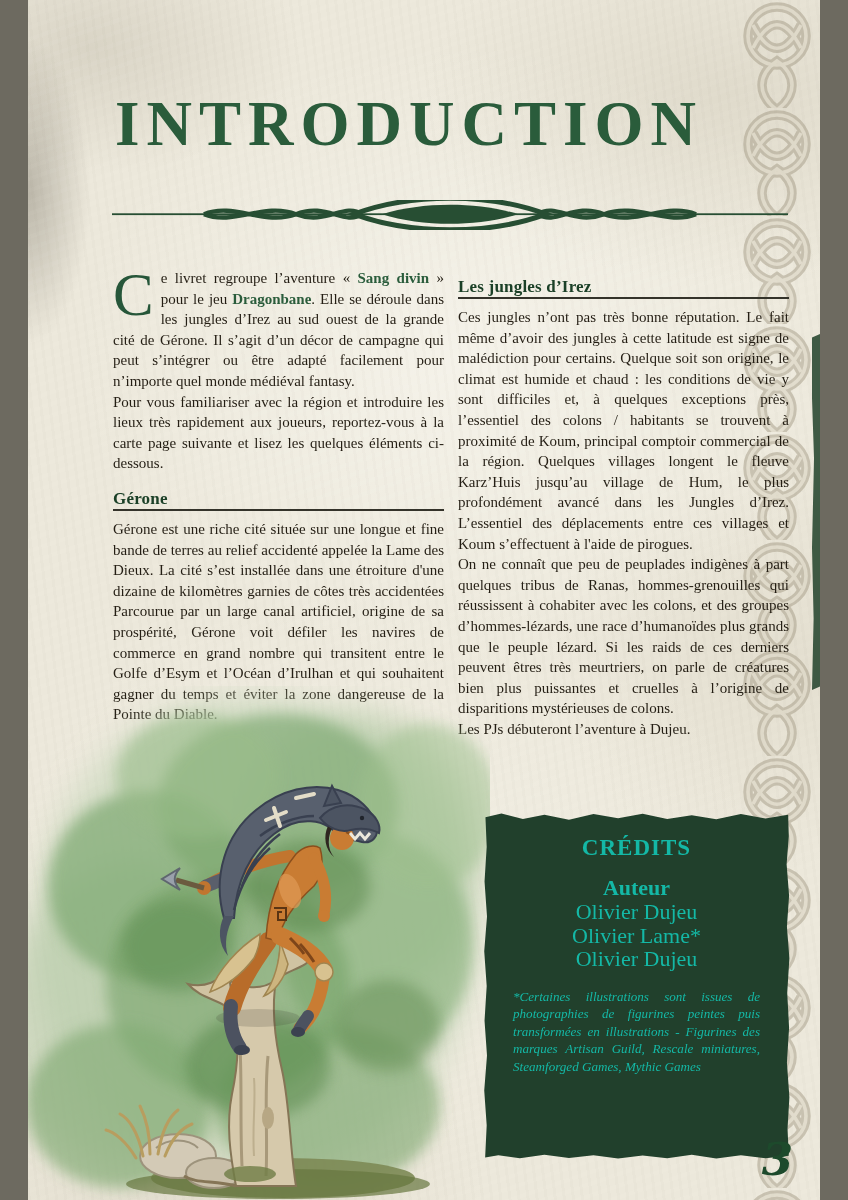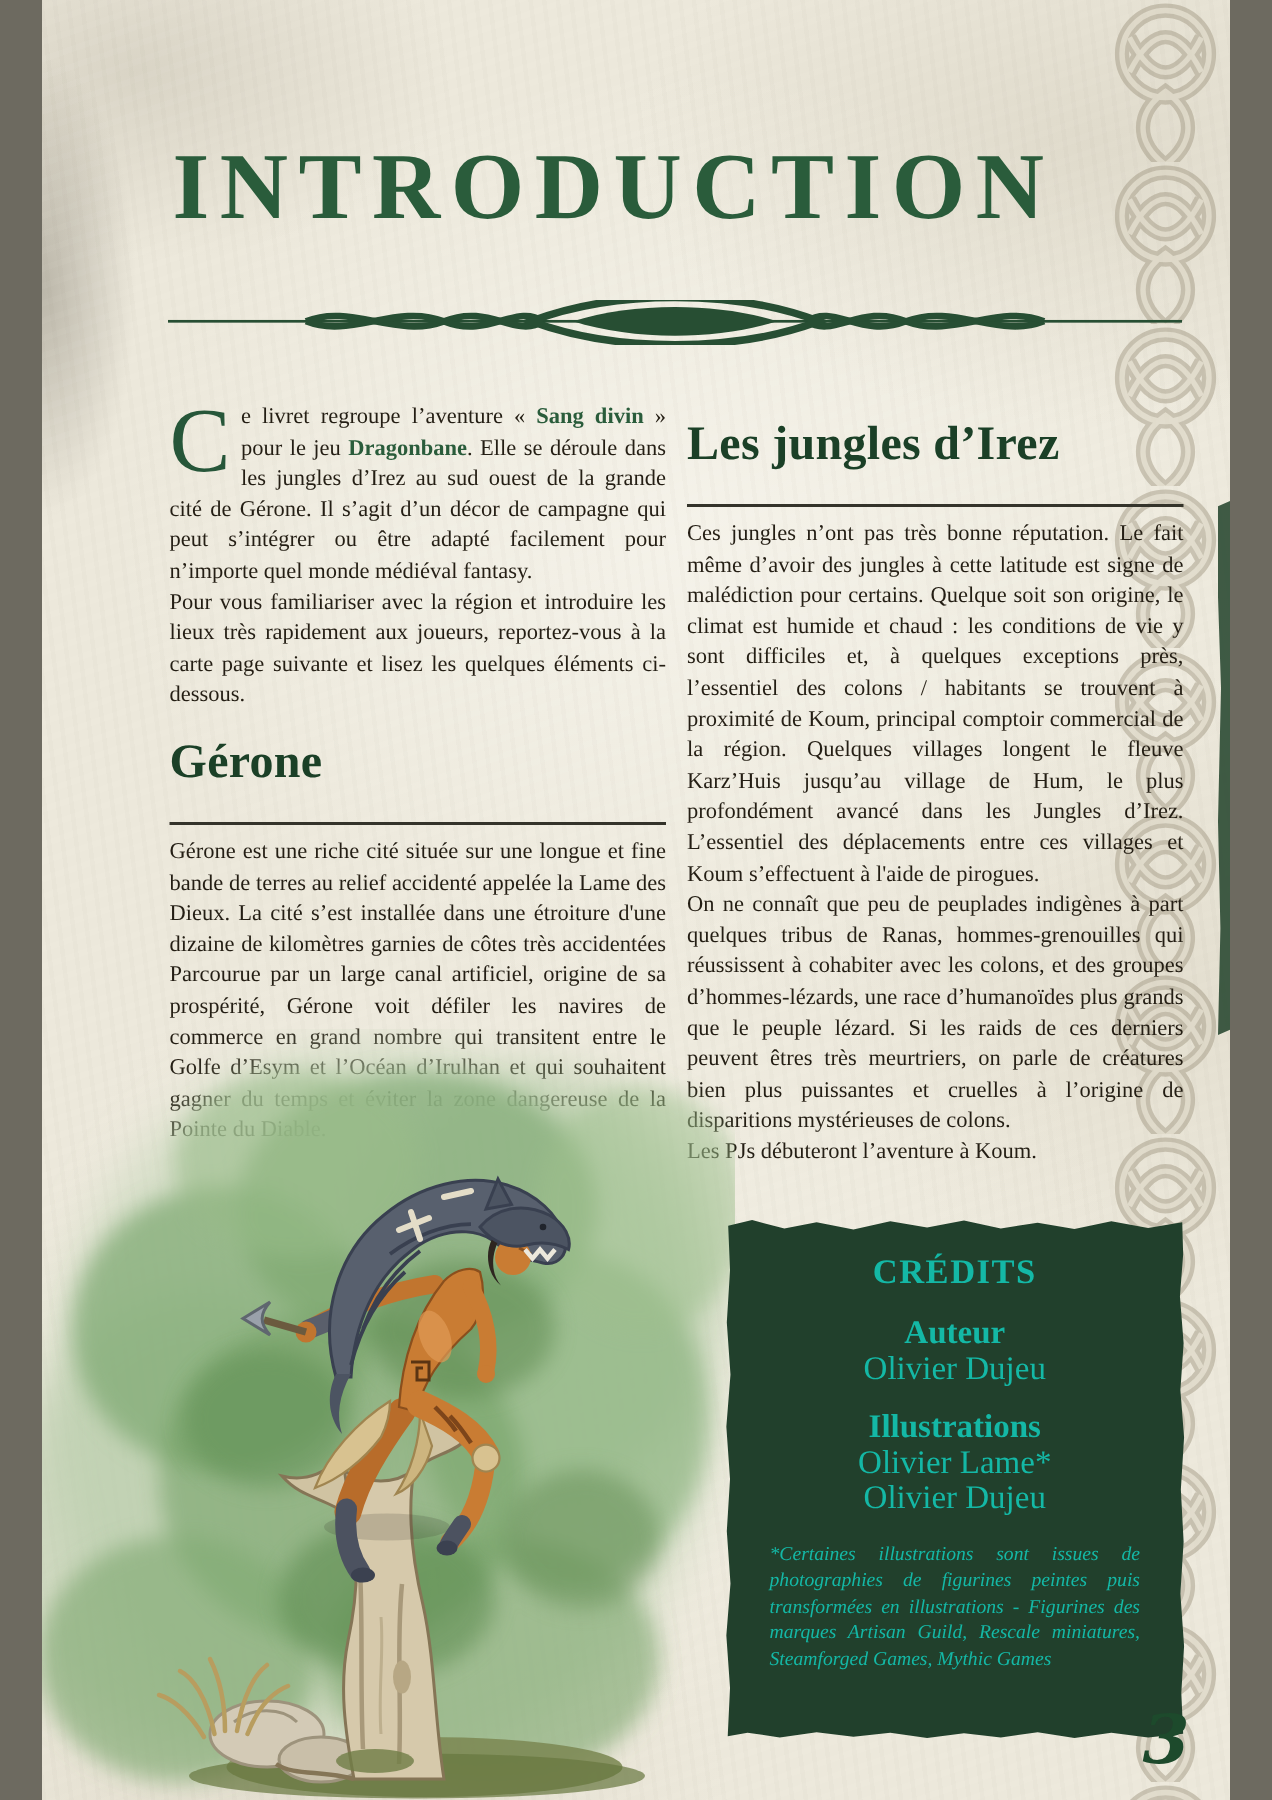--- a/index.html
+++ b/index.html
@@ -28,22 +28,22 @@
     font-size:63px;font-weight:700;letter-spacing:7px;color:#2a5c3b;
     font-family:"Liberation Serif", serif;}
   .divider{position:absolute;top:200px;left:84px;width:676px;height:30px;}
   .col{position:absolute;top:268px;width:331px;}
   .col-left{left:85px;}
   .col-right{left:430px;}
   p.body-p{margin:0;text-align:justify;font-size:15px;line-height:20.6px;}
   p.note{margin:0;text-align:justify;font-style:italic;font-size:14.6px;line-height:21.5px;}
   .dropcap{float:left;font-size:61px;line-height:48px;padding:3px 7px 0 0;color:#265639;}
   .green-strong{color:#2a5c3b;font-weight:700;}
-  h2.section{font-size:32px;font-weight:700;color:#1b4027;margin:15px 0 8px 0;
-    padding-bottom:22px;border-bottom:2.5px solid #34332a;letter-spacing:.2px;}
+  h2.section{font-size:17px;font-weight:700;color:#1b4027;margin:15px 0 8px 0;
+    padding-bottom:0;border-bottom:2.5px solid #34332a;letter-spacing:.2px;}
   .col-right h2.section{margin-top:9px;}
   .p-gap{margin-top:15px;}
   .figurine{position:absolute;left:0;top:686px;width:462px;height:514px;}
   .credits{position:absolute;left:455px;top:812px;width:307px;height:348px;
     background:#21402c;color:#14b8a6;text-align:center;
     clip-path:polygon(0.8% 1.5%,6% 0.4%,13% 2%,20% 0.8%,28% 2.2%,36% 0.6%,44% 1.8%,52% 0.5%,60% 2%,68% 0.9%,76% 2.1%,84% 0.6%,92% 1.9%,99.4% 0.8%,99.6% 7%,98.9% 15%,99.7% 24%,99% 33%,99.8% 42%,99.1% 52%,99.7% 62%,99% 72%,99.8% 82%,99.2% 91%,99.6% 98.8%,92% 99.5%,84% 98.6%,76% 99.6%,68% 98.5%,60% 99.5%,52% 98.7%,44% 99.6%,36% 98.6%,28% 99.4%,20% 98.5%,12% 99.5%,5% 98.6%,0.7% 99.3%,1.2% 90%,0.4% 80%,1.3% 70%,0.5% 60%,1.2% 50%,0.4% 40%,1.3% 30%,0.5% 20%,1.2% 10%);}
   .credits-inner{padding:17px 30px 14px 30px;}
   .credits-title{font-size:23px;font-weight:700;letter-spacing:1px;margin:6px 0 12px;}
   .credit-label{font-weight:700;font-size:22px;margin-top:15px;line-height:24px;}
   .credit-name{font-size:22px;line-height:23.5px;}
@@ -100,21 +100,21 @@
     <p class="body-p">Pour vous familiariser avec la région et introduire les lieux très rapidement aux joueurs, reportez-vous à la carte page suivante et lisez les quelques éléments ci-dessous.</p>
 
     <h2 class="section">Gérone</h2>
     <p class="body-p">Gérone est une riche cité située sur une longue et fine bande de terres au relief accidenté appelée la Lame des Dieux. La cité s’est installée dans une étroiture d'une dizaine de kilomètres garnies de côtes très accidentées Parcourue par un large canal artificiel, origine de sa prospérité, Gérone voit défiler les navires de commerce en grand nombre qui transitent entre le Golfe d’Esym et l’Océan d’Irulhan et qui souhaitent gagner du temps et éviter la zone dangereuse de la Pointe du Diable.</p>
   </div>
 
   <div class="col col-right">
     <h2 class="section">Les jungles d’Irez</h2>
     <p class="body-p">Ces jungles n’ont pas très bonne réputation. Le fait même d’avoir des jungles à cette latitude est signe de malédiction pour certains. Quelque soit son origine, le climat est humide et chaud : les conditions de vie y sont difficiles et, à quelques exceptions près, l’essentiel des colons / habitants se trouvent à proximité de Koum, principal comptoir commercial de la région. Quelques villages longent le fleuve Karz’Huis jusqu’au village de Hum, le plus profondément avancé dans les Jungles d’Irez. L’essentiel des déplacements entre ces villages et Koum s’effectuent à l'aide de pirogues.</p>
     <p class="body-p">On ne connaît que peu de peuplades indigènes à part quelques tribus de Ranas, hommes-grenouilles qui réussissent à cohabiter avec les colons, et des groupes d’hommes-lézards, une race d’humanoïdes plus grands que le peuple lézard. Si les raids de ces derniers peuvent êtres très meurtriers, on parle de créatures bien plus puissantes et cruelles à l’origine de disparitions mystérieuses de colons.</p>
-    <p class="body-p p-gap">Les PJs débuteront l’aventure à Koum.</p>
+    <p class="body-p p-gap">Les PJs débuteront l’aventure à Dujeu.</p>
   </div>
 
   <svg class="figurine" viewBox="0 0 462 514">
     <defs>
       <filter id="b1" x="-40%" y="-40%" width="180%" height="180%">
           <feGaussianBlur stdDeviation="7"></feGaussianBlur>
         </filter>
       <filter id="b2" x="-40%" y="-40%" width="180%" height="180%">
           <feGaussianBlur stdDeviation="15"></feGaussianBlur>
         </filter>
@@ -222,21 +222,20 @@
   <div class="credits">
     <div class="credits-inner">
       <div class="credits-title">CRÉDITS</div>
 
       <div>
         <div class="credit-label">Auteur</div>
         <div class="credit-name">Olivier Dujeu</div>
       </div>
 
       <div>
-        <div class="credit-label">Illustrations</div>
         <div class="credit-name">Olivier Lame*</div>
       </div>
 
       <div>
         <div class="credit-name">Olivier Dujeu</div>
       </div>
 
       <div class="credits-footnote">*Certaines illustrations sont issues de photographies de figurines peintes puis transformées en illustrations - Figurines des marques Artisan Guild, Rescale miniatures, Steamforged Games, Mythic Games</div>
     </div>
   </div>

